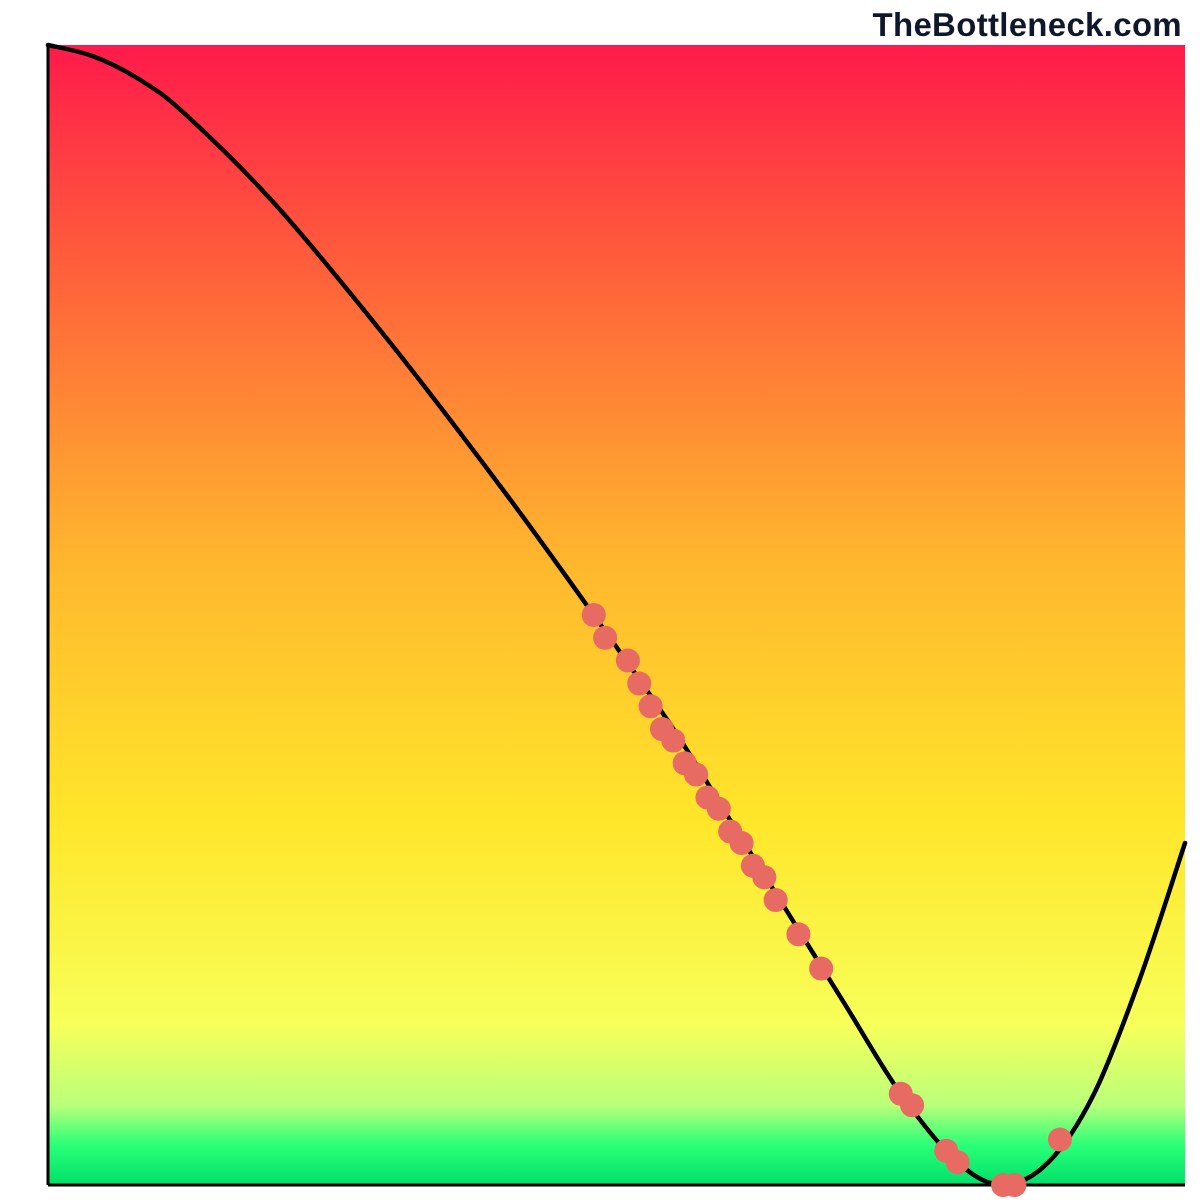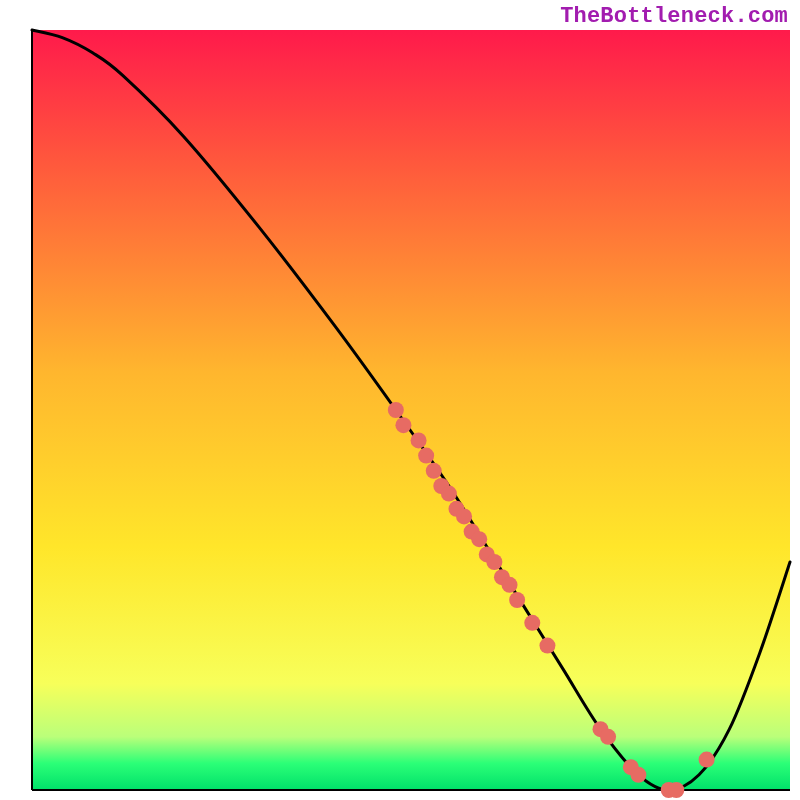--- a/index.html
+++ b/index.html
@@ -7,24 +7,24 @@
     padding: 0;
     width: 800px;
     height: 800px;
     overflow: hidden;
     background: #fff;
   }
   .watermark {
     position: absolute;
     top: 4px;
     right: 12px;
-    font-family: Liberation Mono, monospace;
+    font-family: Liberation Sans, sans-serif;
     font-size: 22px;
     font-weight: bold;
-    color: #a21caf;
+    color: #0f172a;
     z-index: 10;
     letter-spacing: 0.2px;
   }
   .chart-wrap {
     position: absolute;
     left: 0;
     top: 0;
     width: 800px;
     height: 800px;
   }

